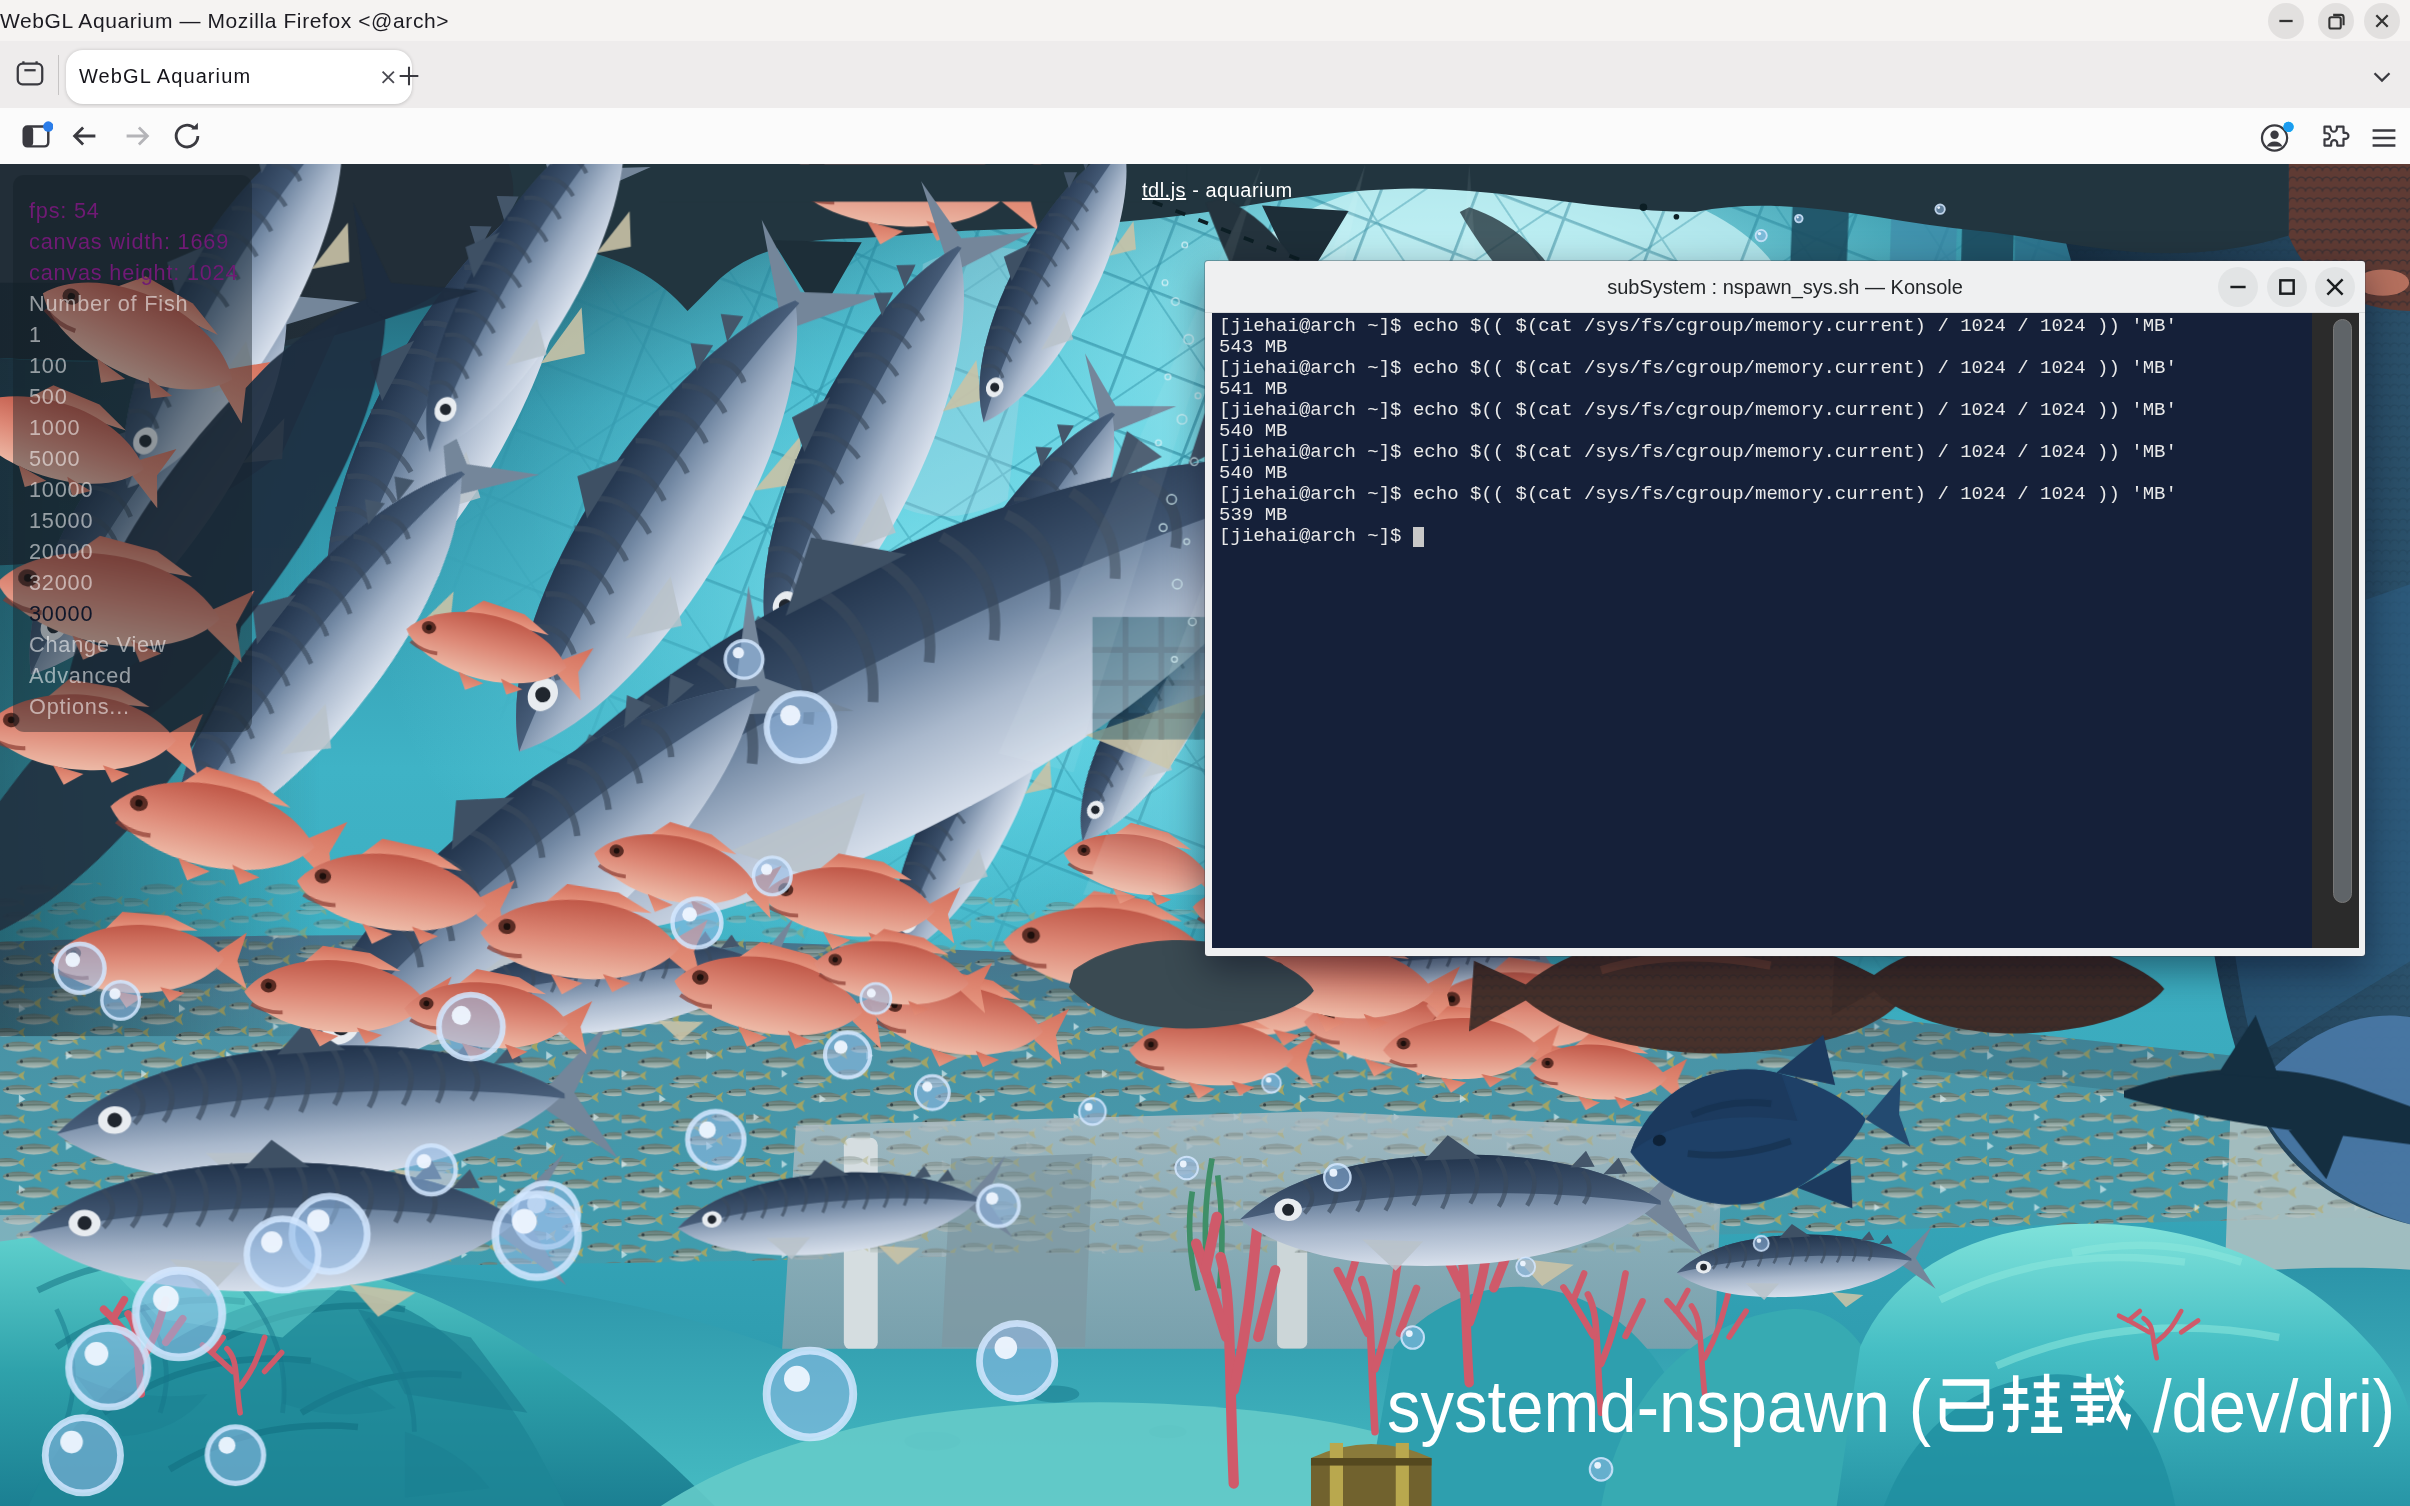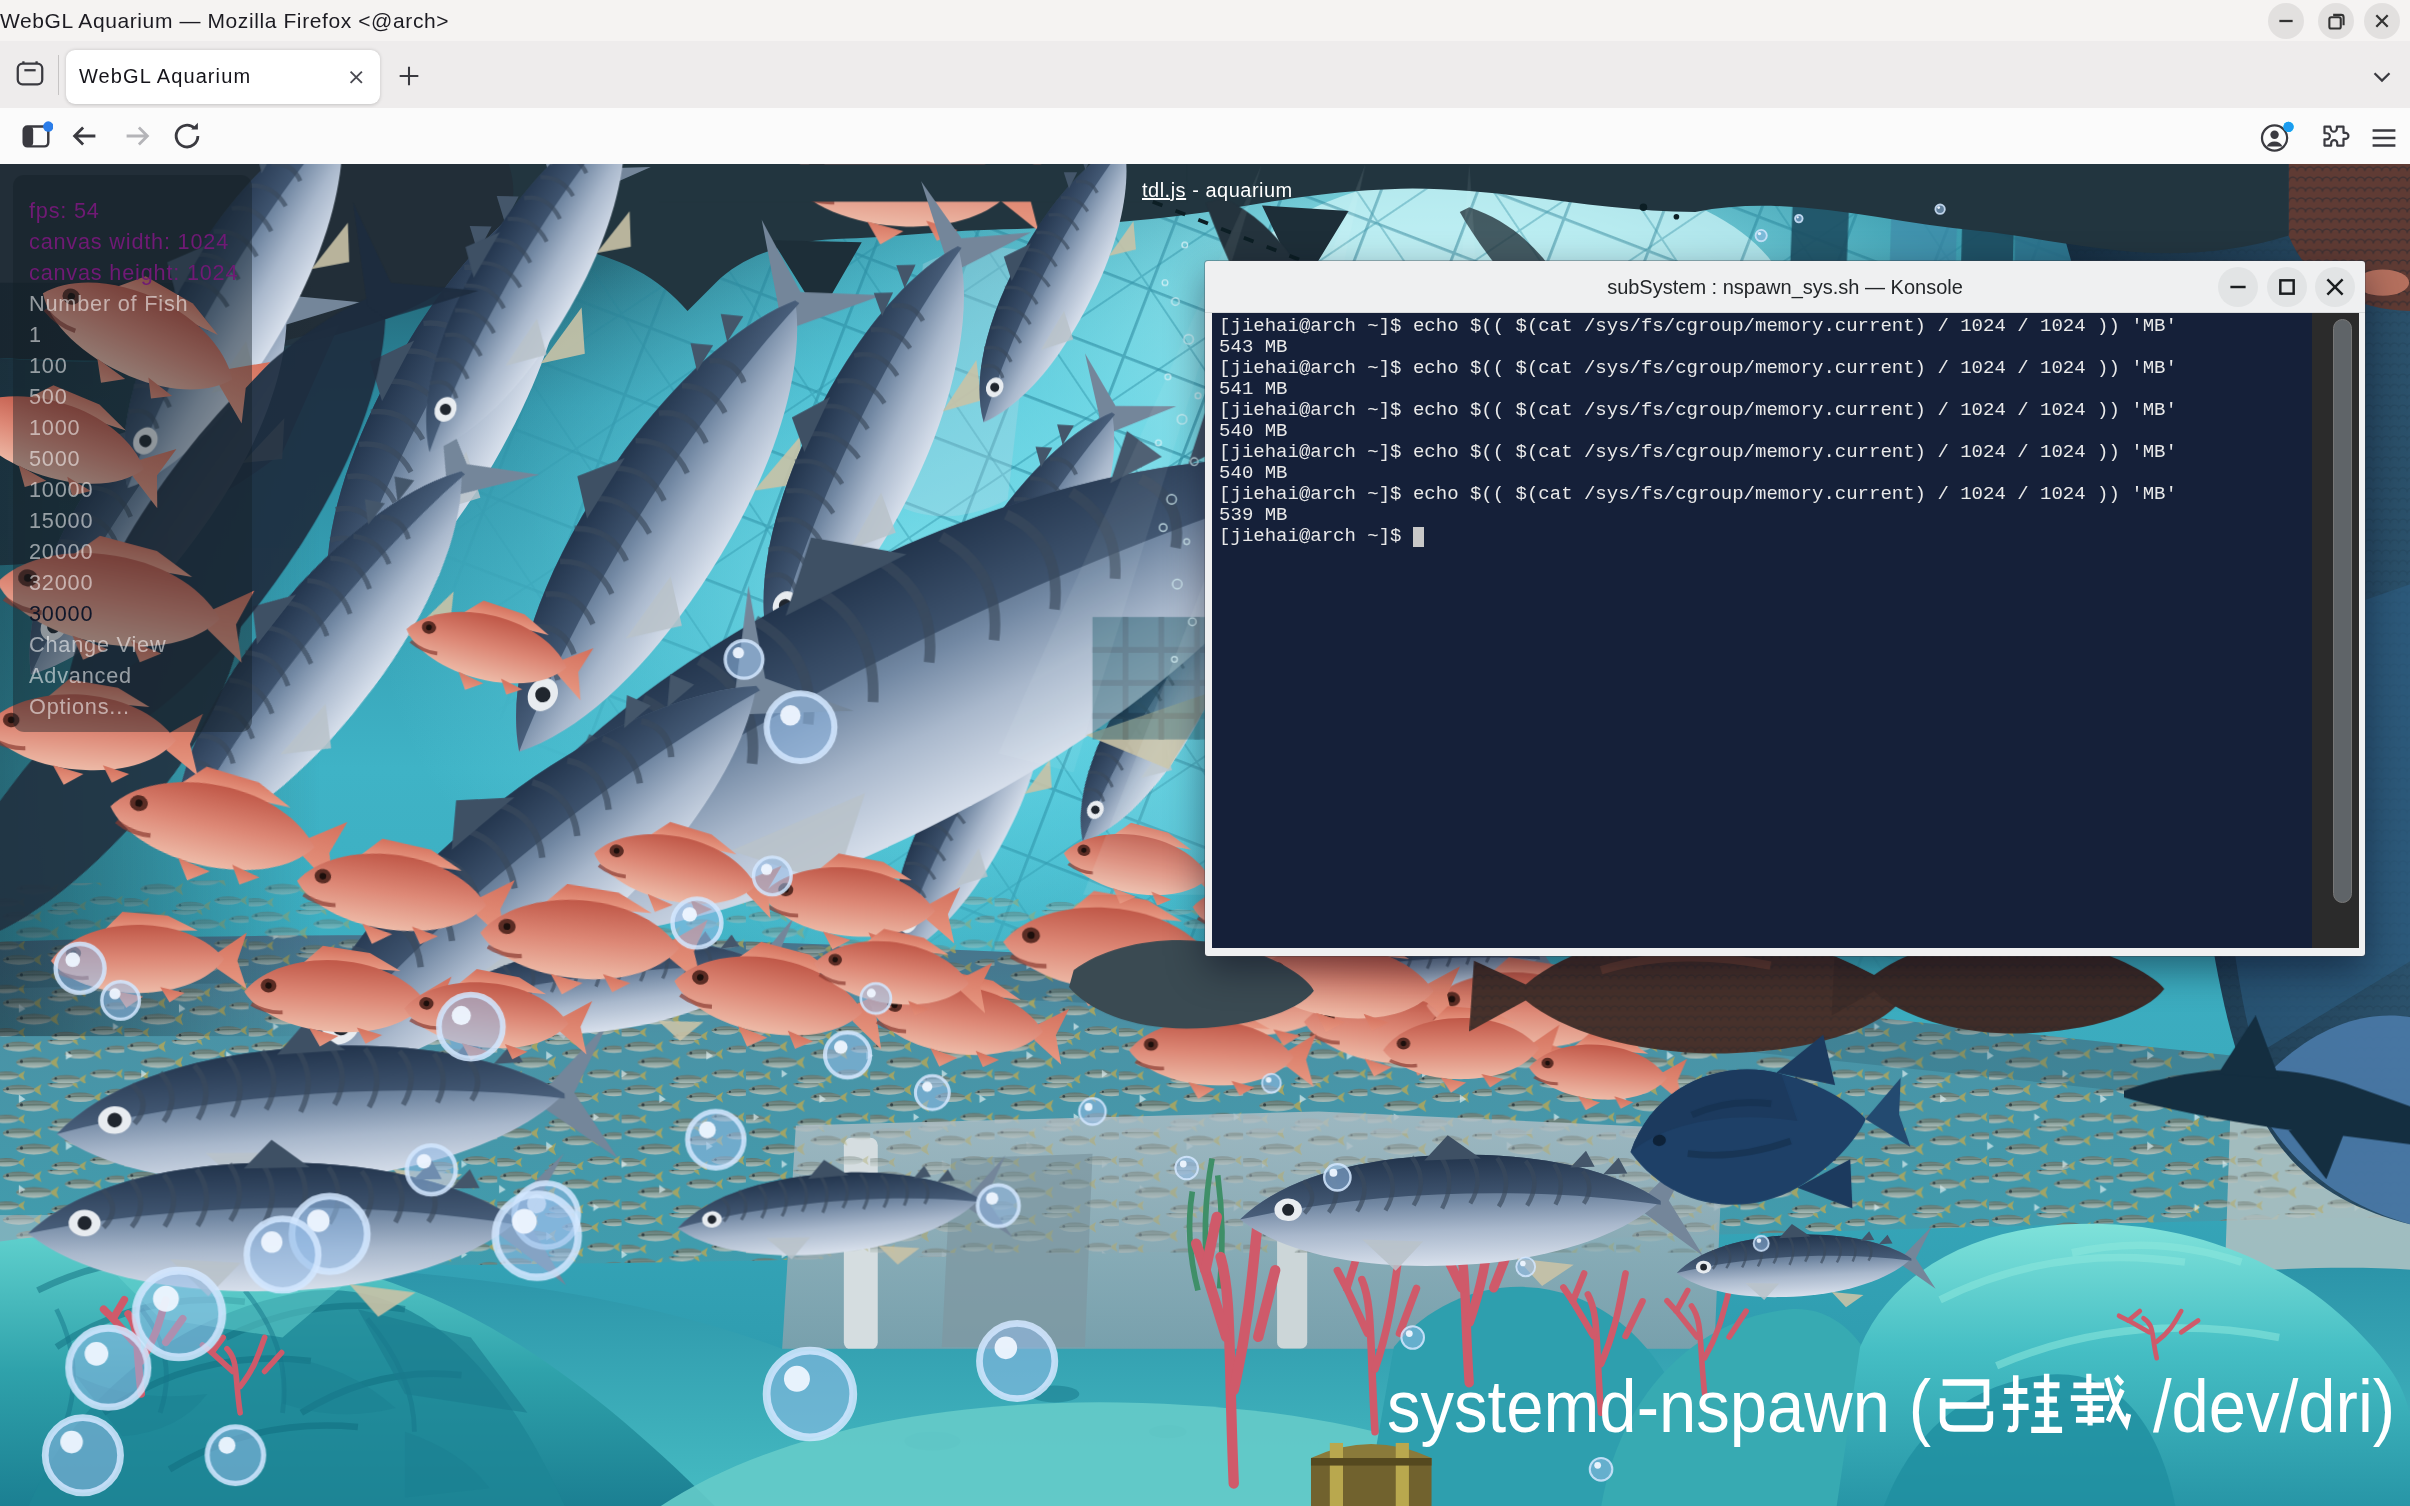--- a/index.html
+++ b/index.html
@@ -3,21 +3,21 @@
 
 *{margin:0;padding:0;box-sizing:border-box}
 html,body{width:2411px;height:1507px;overflow:hidden;font-family:"Liberation Sans",sans-serif}
 body{position:relative;background:#35b0bd}
 #titlebar{position:absolute;left:0;top:0;width:2411px;height:41px;background:#f5f3f2}
 .wtitle{position:absolute;left:0;right:56px;top:8.5px;font-size:21px;letter-spacing:0.6px;color:#1c1b22}
 .wbtn{position:absolute;top:2.8px;width:36px;height:36px;border-radius:50%;background:#e2e0df}
 #tabbar{position:absolute;left:0;top:41px;width:2411px;height:67px;background:#eeecec}
 .fxview{position:absolute;left:14px;top:17px}
 .tabsep{position:absolute;left:58px;top:14px;width:0.9px;height:40px;background:#c6c4c4}
-#tab{position:absolute;left:66px;top:8.5px;width:314px;height:54px;background:#fff;border-radius:9px;box-shadow:0 0.9px 3.8px rgba(0,0,0,.18)}
+#tab{position:absolute;left:66px;top:8.5px;width:346px;height:54px;background:#fff;border-radius:17px;box-shadow:0 0.9px 3.8px rgba(0,0,0,.18)}
 .tabtxt{position:absolute;left:13px;top:15px;font-size:20px;letter-spacing:1.1px;color:#15141a}
 .tabclose{position:absolute;right:11.3px;top:15px}
 .newtab{position:absolute;left:395px;top:21px}
 .alltabs{position:absolute;left:2368px;top:21px}
 #navbar{position:absolute;left:0;top:108px;width:2411px;height:56px;background:#fbfbfb}
 .nico{position:absolute;top:11.3px}
 #urlpill{position:absolute;left:379px;top:5.6px;width:1704px;height:41px;background:#f0eff0;border-radius:9.4px}
 .urltxt{position:absolute;left:86px;top:6.6px;font-size:21.7px;white-space:nowrap}
 #hud{position:absolute;left:13px;top:175px;width:239px;height:557px;background:rgba(20,30,38,.42);border-radius:11.3px;padding:20px 0 0 16px}
 .hl{font-size:21.7px;line-height:31px;letter-spacing:0.8px;white-space:nowrap}
@@ -739,21 +739,21 @@
     </svg>
 <svg class="nico" style="left:2315px" width="38" height="38" viewBox="0 0 40 40">
       <path d="M16 8h-6v7h2.5a3.2 3.2 0 1 1 0 6.4H10V28h7v-2.5a3.2 3.2 0 1 1 6.4 0V28H30v-7h2a3.2 3.2 0 1 0 0-6.4h-2V8h-7v2.2a3.2 3.2 0 1 1-6.4 0z" fill="none" stroke="#3a3a40" stroke-width="2.3" stroke-linejoin="round"></path>
     </svg>
 <svg class="nico" style="left:2365px" width="38" height="38" viewBox="0 0 40 40">
       <path d="M8 12h24M8 20h24M8 28h24" stroke="#3a3a40" stroke-width="2.6" fill="none"></path>
     </svg>
 </div>
 <div id="hud">
 <div class="hl w">fps: 54</div>
-<div class="hl w">canvas width: 1024</div>
+<div class="hl w">canvas width: 1669</div>
 <div class="hl w">canvas height: 1024</div>
 <div class="hl g">Number of Fish</div>
 <div class="hl g">1</div>
 <div class="hl g">100</div>
 <div class="hl g">500</div>
 <div class="hl g">1000</div>
 <div class="hl g">5000</div>
 <div class="hl g">10000</div>
 <div class="hl g">15000</div>
 <div class="hl g">20000</div>

